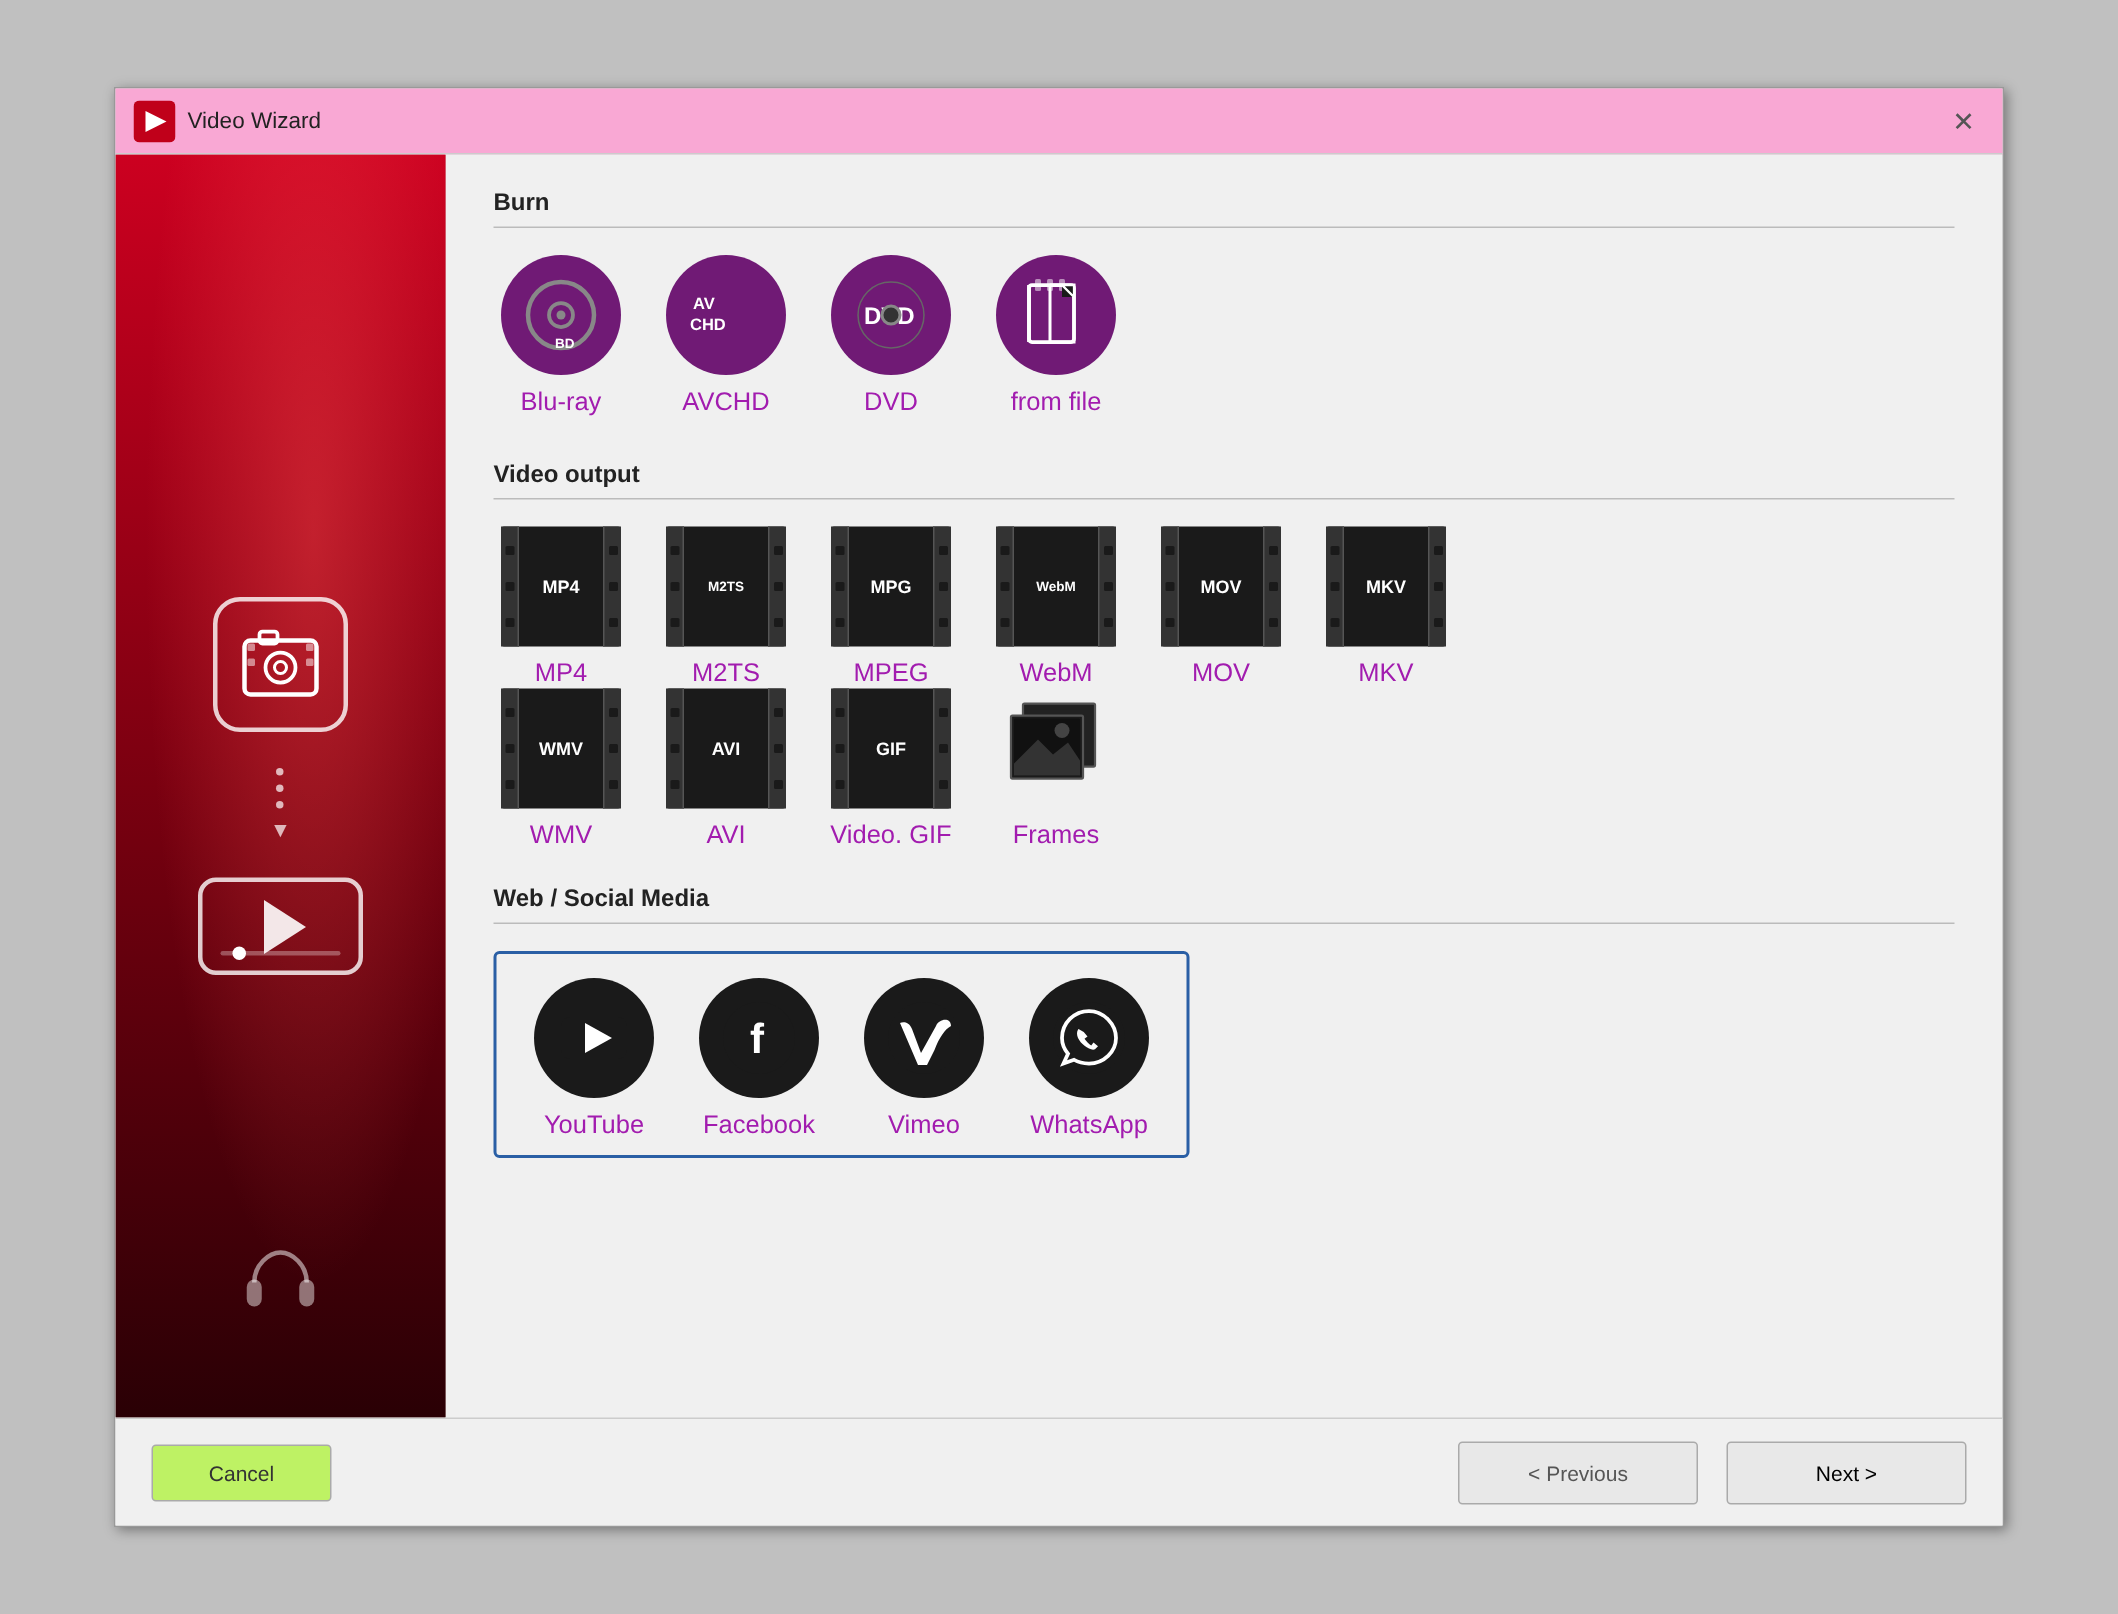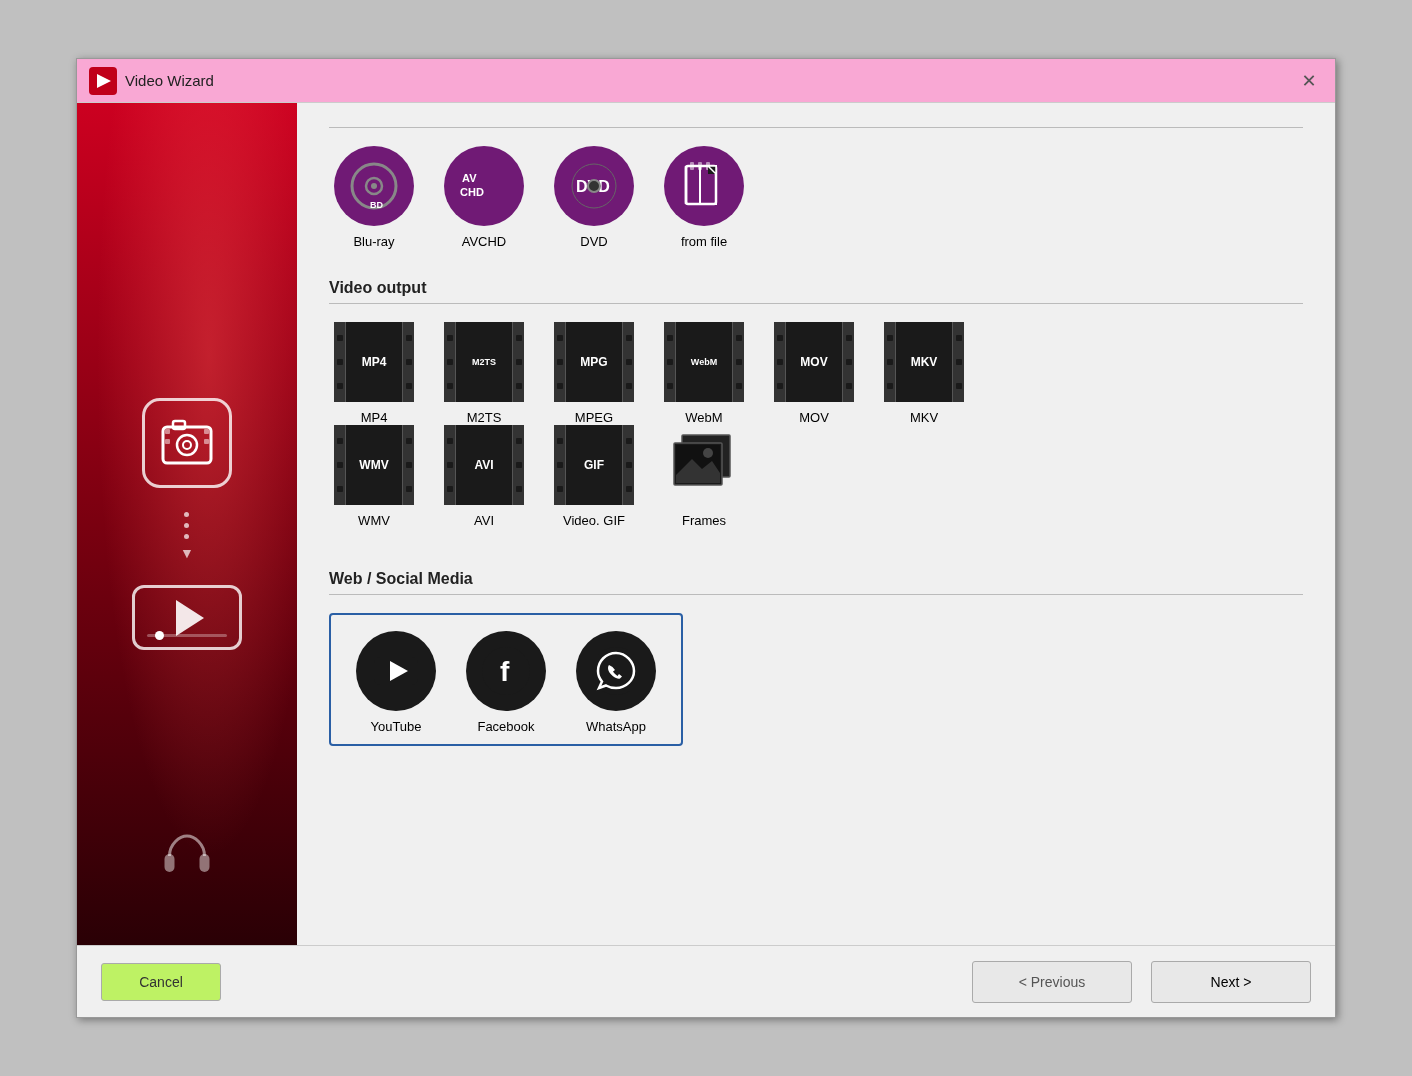--- a/index.html
+++ b/index.html
@@ -235,33 +235,33 @@
       width: 80px;
       height: 80px;
       border-radius: 50%;
       background: #1a1a1a;
       display: flex;
       align-items: center;
       justify-content: center;
       color: white;
     }
     .format-label {
-      font-size: 13px;
-      color: #000000;
+      font-size: 17px;
+      color: #a21caf;
       text-align: center;
     }
     .video-output-row {
       display: flex;
       gap: 20px;
       flex-wrap: wrap;
     }
     .video-output-row-2 {
       display: flex;
       gap: 20px;
-      margin-bottom: 42px;
+      margin-bottom: 24px;
       flex-wrap: wrap;
     }
     .web-section-box {
       border: 2px solid #2a5fa5;
       border-radius: 4px;
       padding: 16px 20px 10px 20px;
       display: inline-flex;
       gap: 20px;
       margin-bottom: 20px;
     }
@@ -356,20 +356,21 @@
           <path d="M10 30 C10 18 20 10 27.5 10 C35 10 45 18 45 30" stroke="rgba(255,255,255,0.5)" stroke-width="3" fill="none"></path>
           <rect x="5" y="28" width="10" height="18" rx="5" fill="rgba(255,255,255,0.45)"></rect>
           <rect x="40" y="28" width="10" height="18" rx="5" fill="rgba(255,255,255,0.45)"></rect>
         </svg>
       </div>
     </div>
 
     <div class="right-panel">
       
       
+      <div class="section-title">Burn</div>
       <hr class="section-divider">
       <div class="burn-row">
 
         <div class="format-item">
           <div class="icon-circle">
             <svg width="52" height="52" viewBox="0 0 52 52" fill="none">
               <circle cx="26" cy="26" r="22" stroke="#888" stroke-width="3" fill="none"></circle>
               <circle cx="26" cy="26" r="8" stroke="#888" stroke-width="2.5" fill="none"></circle>
               <circle cx="26" cy="26" r="3" fill="#888"></circle>
               <text x="22" y="48" font-size="9" fill="white" font-weight="bold">BD</text>
@@ -622,20 +623,30 @@
         <div class="format-item">
           <div class="icon-social">
             <svg width="52" height="52" viewBox="0 0 52 52" fill="none">
               <circle cx="26" cy="26" r="24" fill="#1a1a1a"></circle>
               <text x="20" y="36" font-size="28" fill="white" font-weight="bold" font-family="Arial">f</text>
             </svg>
           </div>
           <span class="format-label">Facebook</span>
         </div>
 
+        <div class="format-item">
+          <div class="icon-social">
+            <svg width="52" height="52" viewBox="0 0 52 52" fill="none">
+              <circle cx="26" cy="26" r="24" fill="#1a1a1a"></circle>
+
+              <path d="M10 16 C12 15 16 15 18 20 L24 36 L34 18 C36 13 44 12 44 18 C40 20 36 26 33 34 L28 44 L22 44 L10 16 Z" fill="white"></path>
+            </svg>
+          </div>
+          <span class="format-label">Vimeo</span>
+        </div>
 
         <div class="format-item">
           <div class="icon-social">
             <svg width="52" height="52" viewBox="0 0 52 52" fill="none">
               <circle cx="26" cy="26" r="24" fill="#1a1a1a"></circle>
 
               <path d="M26 8 C16 8 8 16 8 26 C8 30 9.5 33.5 12 36.5 L9 43 L16 40.5 C19 42.3 22.4 43 26 43 C36 43 44 35 44 26 C44 17 36 8 26 8 Z" stroke="white" stroke-width="2.5" fill="none"></path>
               <path d="M19 20 C19 20 18 21 18 23 C18 27 22 31 26 33 C27.5 33.8 29 34 30 33.5 L32 31.5 L29 29 L27.5 31 C26 30 24 28 23 26.5 L25 25 L22.5 22 Z" fill="white"></path>
             </svg>
           </div>

